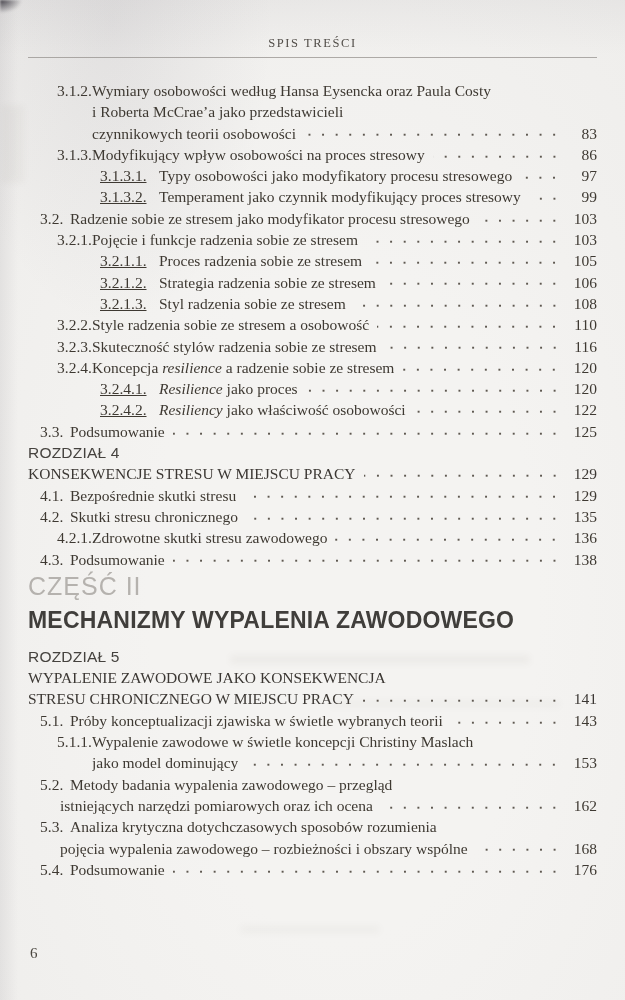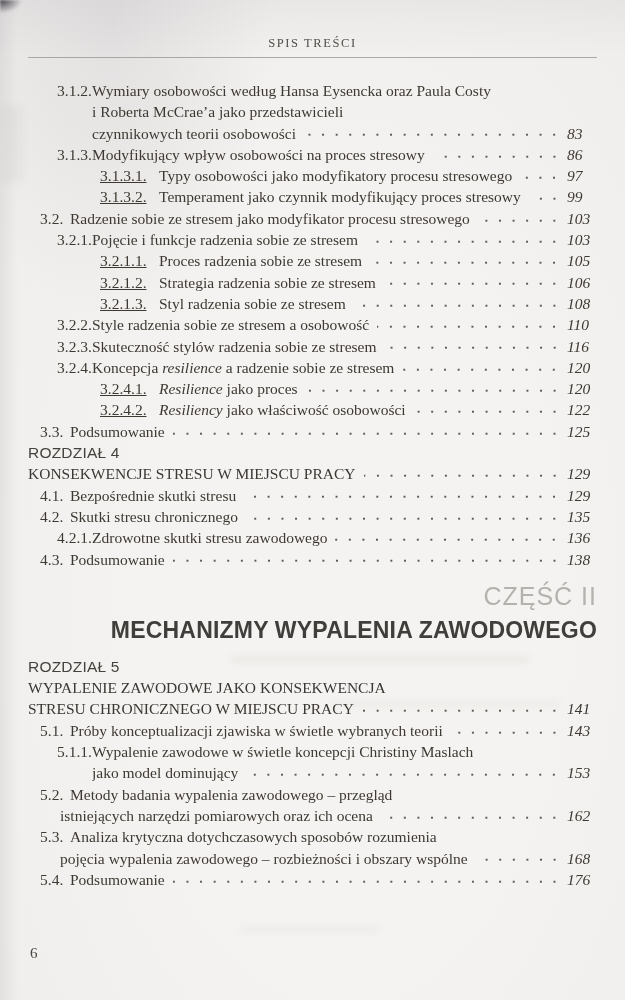--- a/index.html
+++ b/index.html
@@ -49,28 +49,28 @@
   .lvl2.cont{margin-left:32px;}
   .lvl3.cont{margin-left:64px;}
   .dots{
     flex:1 1 auto;min-width:0;align-self:flex-end;height:1em;
     margin:0 5px 0 8px;
     background-image:radial-gradient(circle, rgba(68,61,52,.85) 1.25px, rgba(0,0,0,0) 1.5px);
     background-size:13.6px 13.6px;
     background-repeat:repeat-x;
     background-position:right 1px bottom 4px;
   }
-  .pg{flex:0 0 auto;min-width:30px;font-style:italic;}
+  .pg{flex:0 0 auto;min-width:30px;text-align:right;}
   .chapter{}
   .chap-label{
     font-family:"Liberation Sans", sans-serif;
     font-size:15.5px;color:#45423e;letter-spacing:.2px;
   }
   .chap-title{color:#3b3733;}
-  .part{margin-top:10px;margin-bottom:17px;text-align:right;}
+  .part{margin-top:0;margin-bottom:17px;text-align:left;}
   .part-label{
     font-family:"Liberation Sans", sans-serif;
     font-size:25px;line-height:28px;color:#b5b2ae;letter-spacing:1px;
   }
   .part-title{
     margin-top:9px;
     font-family:"Liberation Sans", sans-serif;
     font-size:23px;line-height:22px;font-weight:700;color:#403e3b;letter-spacing:.2px;
   }
   .footer-num{position:absolute;left:30px;bottom:38px;font-size:15px;color:#4a463f;}

